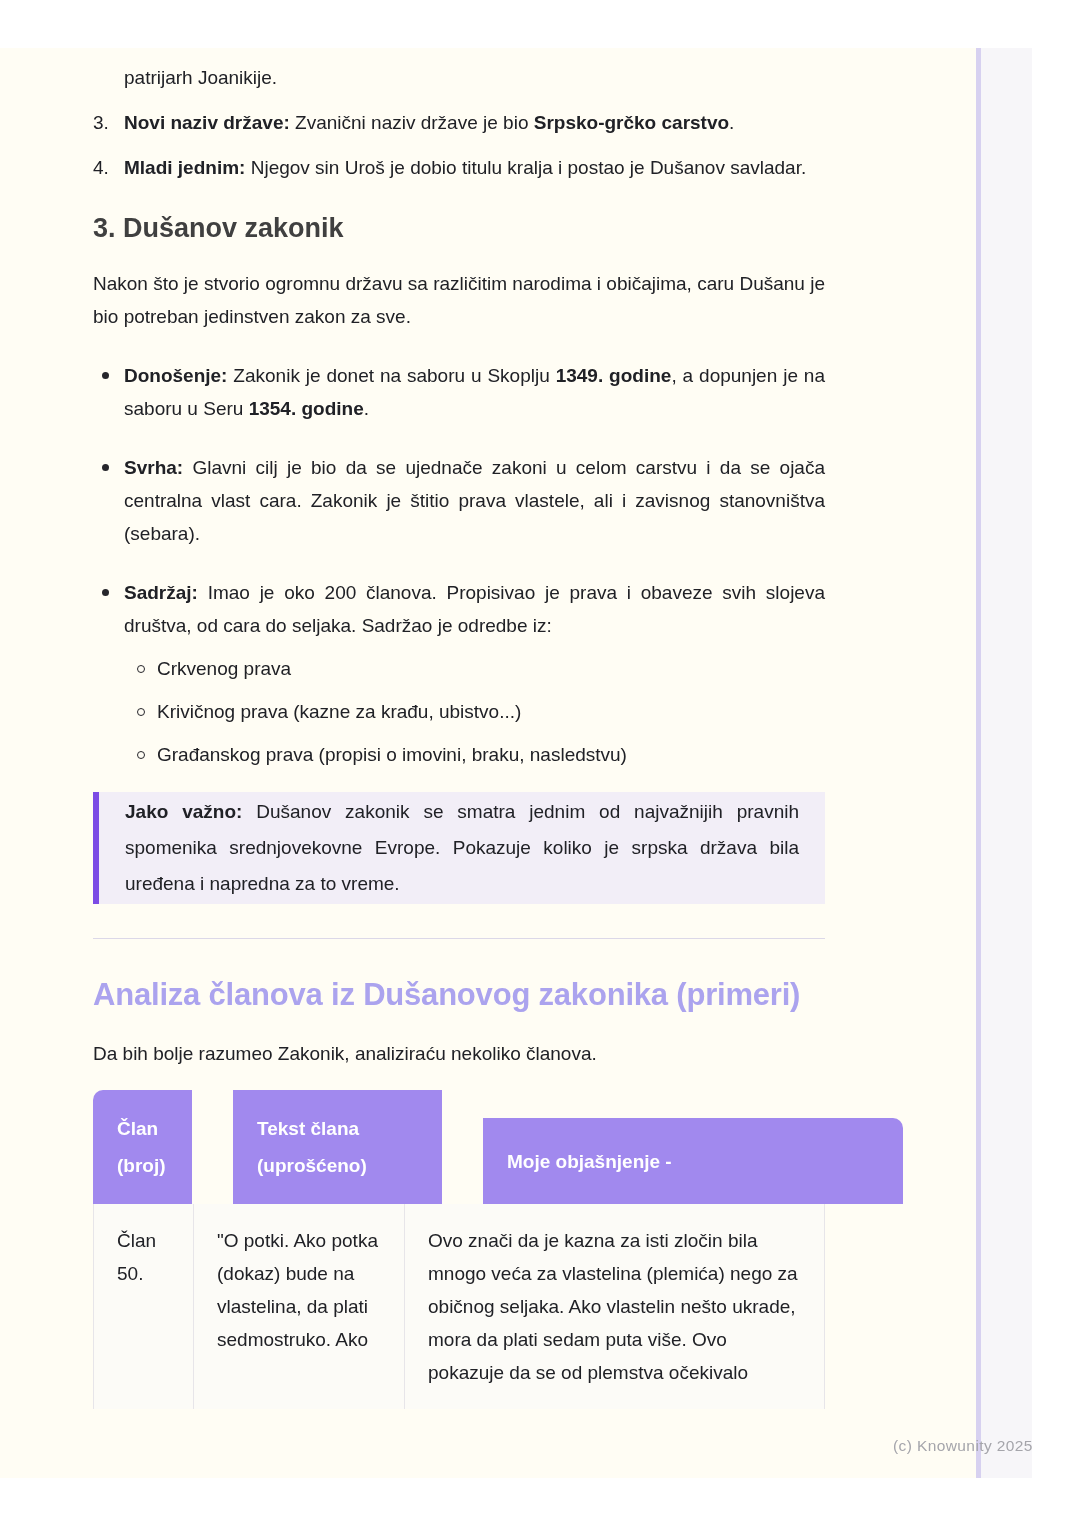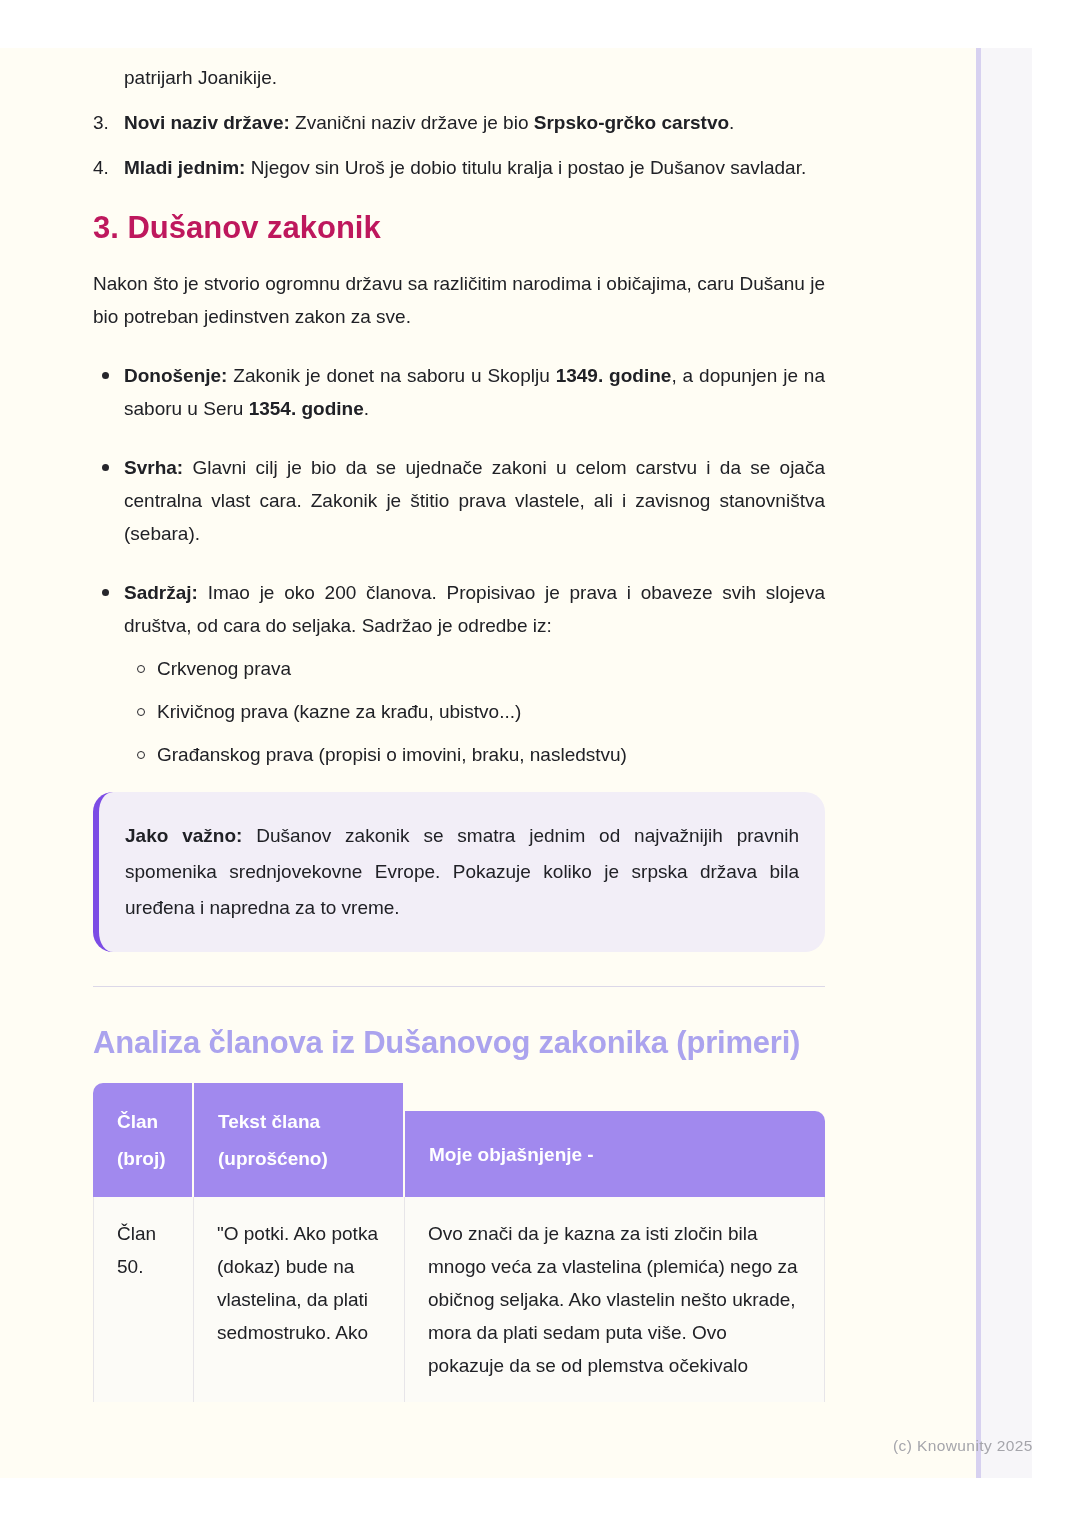--- a/index.html
+++ b/index.html
@@ -16,43 +16,43 @@
                 background:#f7f6f9; z-index:1; }
 
   .content { position:absolute; left:93px; top:0; width:732px; color:#202126;
              font-size:19px; line-height:33px; }
 
   .cont-line { margin-top:13px; padding-left:31px; }
 
   .num-item { position:relative; padding-left:31px; margin-top:12px; text-align:justify; }
   .num-item .num { position:absolute; left:0; top:0; }
 
-  h2.sec { margin-top:27px; font-size:31px; line-height:34px; font-weight:700; color:#be185d; }
+  h2.sec { margin-top:27px; font-size:27px; line-height:34px; font-weight:700; color:#404040; }
   .para { margin-top:22px; text-align:justify; }
 
   .bullets { margin-top:26px; }
   .bullet-item { position:relative; padding-left:31px; margin-top:26px; text-align:justify; }
   .bullet-item:first-child { margin-top:0; }
   .bullet-item .dot { position:absolute; left:9px; top:13px; width:7px; height:7px;
                       border-radius:50%; background:#26262b; }
   .subbullets { margin-top:5px; }
   .sub-item { position:relative; padding-left:64px; margin-top:10px; }
   .sub-item .ring { position:absolute; left:44px; top:13px; width:8px; height:8px;
                     border-radius:50%; border:1.8px solid #26262b; background:transparent; }
 
   .callout { margin-top:21px; background:#f2eef7; border-left:6px solid #7c4ce5;
-             border-radius:20px; padding:26px 26px; text-align:justify; line-height:36px; }
+             border-radius:0; padding:2px 26px; text-align:justify; line-height:36px; }
 
   .divider { margin-top:34px; height:1px; background:#dcd8e8; }
 
   h1.big { margin-top:36px; font-size:31px; line-height:40px; font-weight:700;
            color:#aba3ee; letter-spacing:-0.2px; }
 
   .table { margin-top:20px; width:732px; }
-  .thead { display:grid; grid-template-columns:99px 211px 422px; }
+  .thead { display:grid; grid-template-columns:99px 211px 422px;gap:39px; }
   .th { background:#a189ee; color:#ffffff; font-weight:700; padding:20px 24px;
         line-height:37px; white-space:pre-line; }
   .th + .th { border-left:2px solid #fffdf4; }
   .th:first-child { border-top-left-radius:10px; }
   .th:last-child { border-top-right-radius:10px; }
   .th.mid-valign { display:flex; align-items:center; white-space:normal;margin-top:28px; }
   .tbody-row { display:grid; grid-template-columns:99px 211px 422px; background:#fcfbf7;
                border-left:1px solid #e7e5e9; border-right:1px solid #e7e5e9; min-height:200px; }
   .td { padding:20px 23px; line-height:33px; }
   .td + .td { border-left:1px solid #e7e5e9; }
@@ -117,20 +117,21 @@
     </div>
 
     <div class="callout">
       <b>Jako važno:</b><span> Dušanov zakonik se smatra jednim od najvažnijih pravnih spomenika srednjovekovne Evrope. Pokazuje koliko je srpska država bila uređena i napredna za to vreme.</span>
     </div>
 
     <div class="divider"></div>
 
     <h1 class="big">Analiza članova iz Dušanovog zakonika (primeri)</h1>
 
+    <div class="para">Da bih bolje razumeo Zakonik, analiziraću nekoliko članova.</div>
 
     <div class="table">
       <div class="thead">
         <div class="th">Član
 (broj)</div>
         <div class="th">Tekst člana
 (uprošćeno)</div>
         <div class="th mid-valign">Moje objašnjenje -</div>
       </div>
       <div class="tbody-row">

